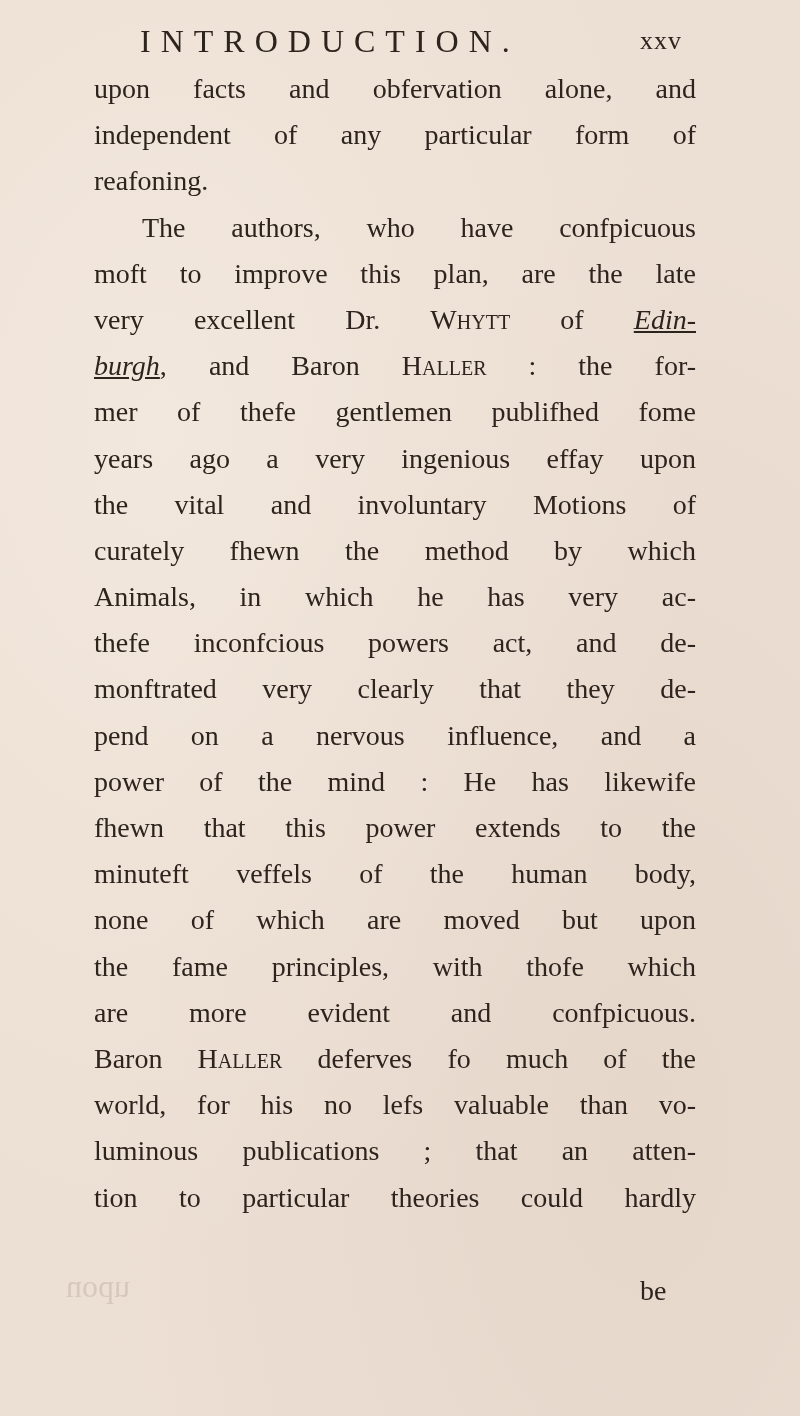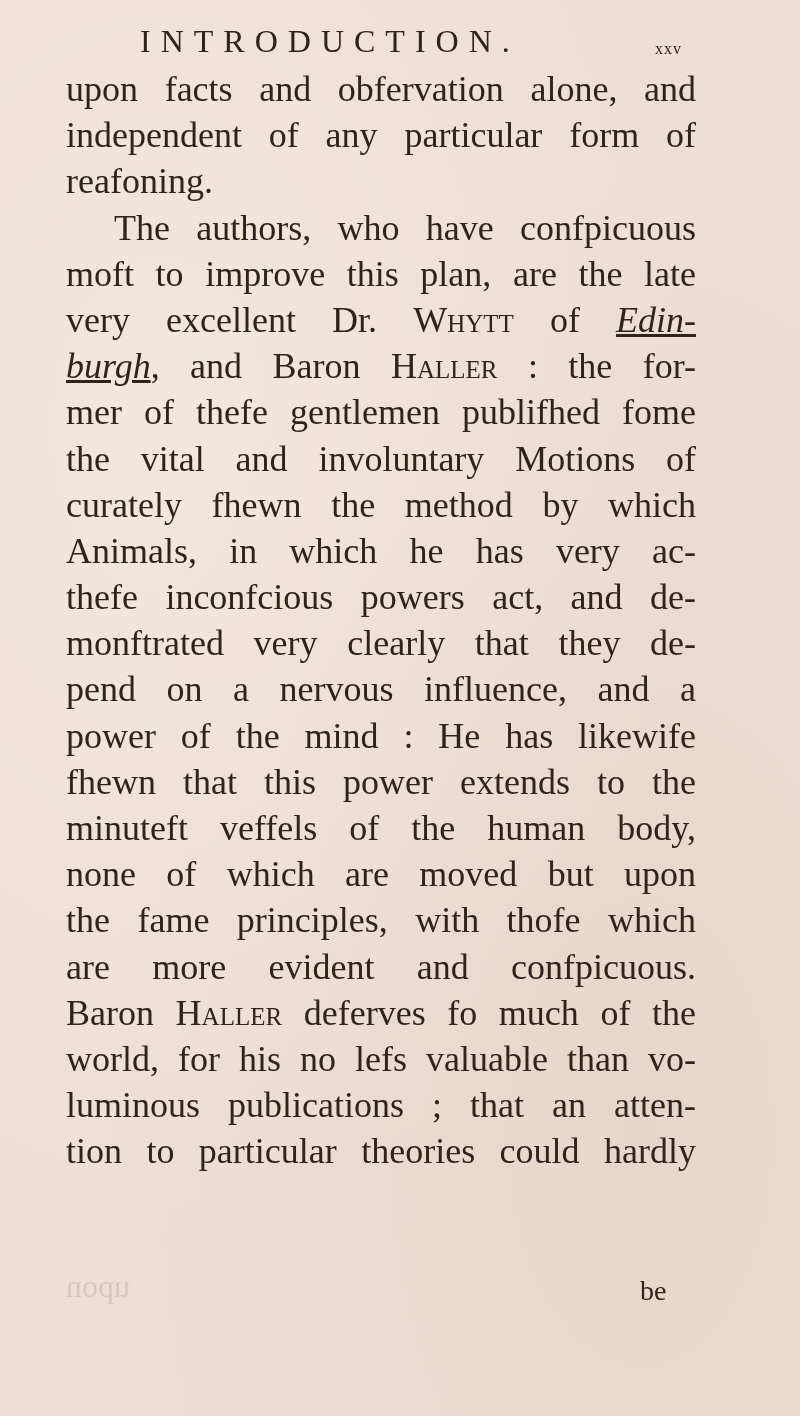--- a/index.html
+++ b/index.html
@@ -15,29 +15,29 @@
   }
   .page {
     position: absolute; left: 0; top: 0; width: 800px; height: 1416px; padding-left: 28px;
   }
   .running-head {
     position: absolute; top: 18px; left: 140px; width: 560px; height: 46px;
     font-size: 32px; line-height: 46px; letter-spacing: 10px;
   }
   .running-head .title { position: absolute; left: 0; top: 0; }
   .running-head .folio {
-    position: absolute; right: 18px; top: 8px; font-size: 16px; letter-spacing: 1px;
+    position: absolute; right: 18px; top: 0; font-size: 26px; letter-spacing: 1px;
   }
   .body-text {
     position: absolute; left: 66px; top: 66px; width: 630px;
   }
   .line {
     display: block; height: 46.2px; line-height: 46.2px;
-    font-size: 36px; white-space: nowrap;
-    text-align: justify; text-align-last: justify;
+    font-size: 28px; white-space: nowrap;
+    text-align: justify; text-align-last: justify; margin-left: 28px;
   }
   .line.indent { padding-left: 48px; }
   .line.last { text-align-last: left; }
   .sc { font-variant: small-caps; }
   .it { font-style: italic; text-decoration: underline; }
   .catchword {
     position: absolute; left: 640px; top: 1268px; font-size: 28px; line-height: 46px;
   }
   .show-through {
     position: absolute; left: 66px; top: 1268px; font-size: 32px;
@@ -56,20 +56,21 @@
 
   <div class="body-text">
     <span class="line">upon facts and obfervation alone, and</span>
     <span class="line">independent of any particular form of</span>
     <span class="line last">reafoning.</span>
     <span class="line indent">The authors, who have confpicuous</span>
     <span class="line">moft to improve this plan, are the late</span>
     <span class="line"><span>very excellent Dr. </span><span class="sc">Whytt</span><span> of </span><span class="it">Edin-</span></span>
     <span class="line"><span class="it">burgh</span><span>, and Baron </span><span class="sc">Haller</span><span> : the for-</span></span>
     <span class="line">mer of thefe gentlemen publifhed fome</span>
+    <span class="line">years ago a very ingenious effay upon</span>
     <span class="line">the vital and involuntary Motions of</span>
     <span class="line">curately fhewn the method by which</span>
     <span class="line">Animals, in which he has very ac-</span>
     <span class="line">thefe inconfcious powers act, and de-</span>
     <span class="line">monftrated very clearly that they de-</span>
     <span class="line">pend on a nervous influence, and a</span>
     <span class="line">power of the mind : He has likewife</span>
     <span class="line">fhewn that this power extends to the</span>
     <span class="line">minuteft veffels of the human body,</span>
     <span class="line">none of which are moved but upon</span>

